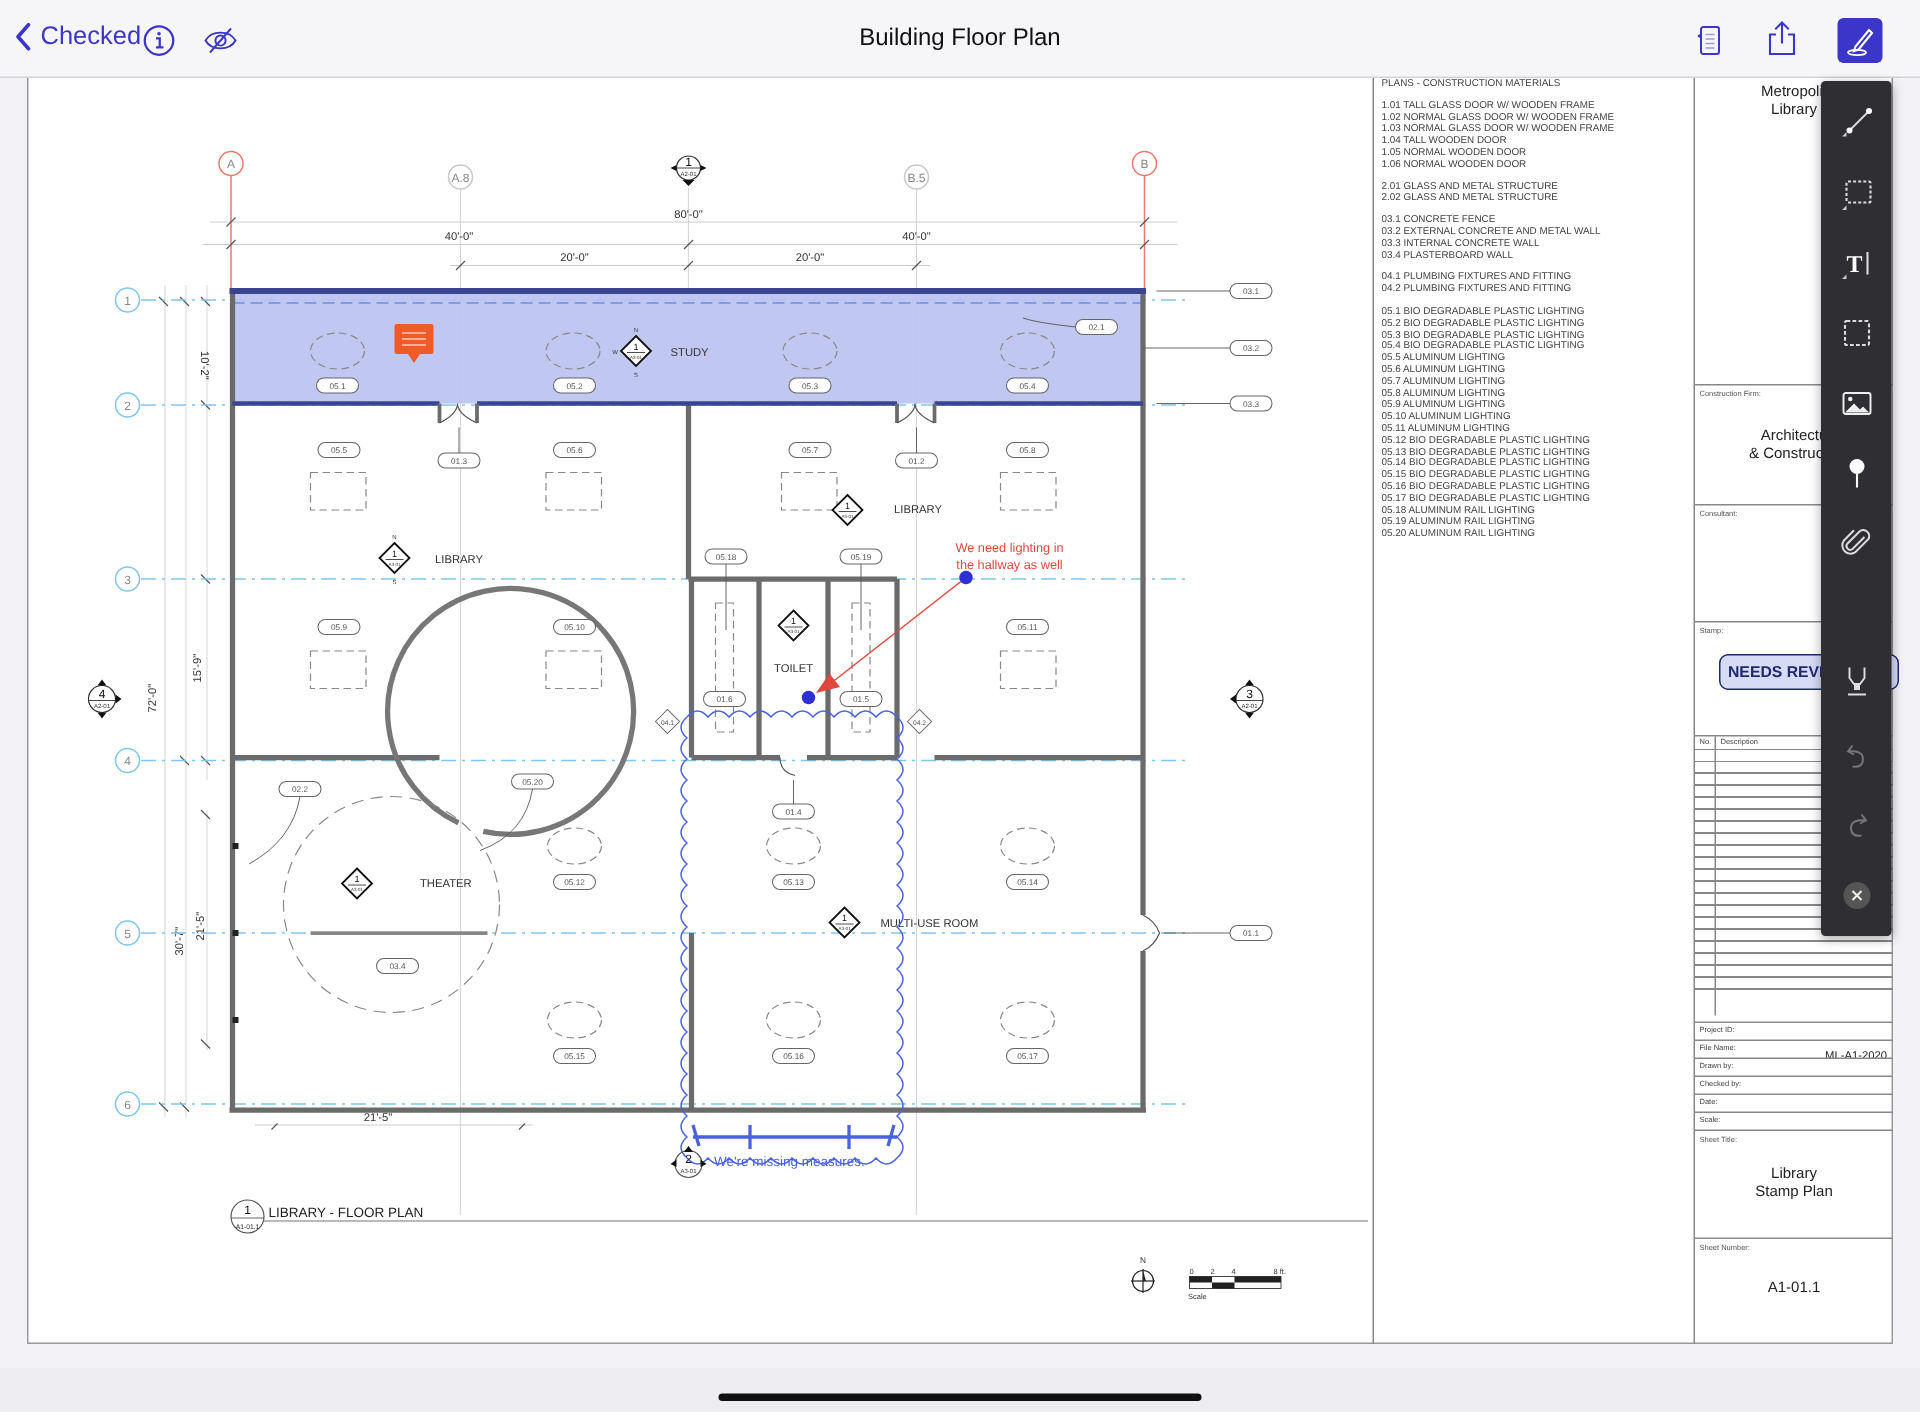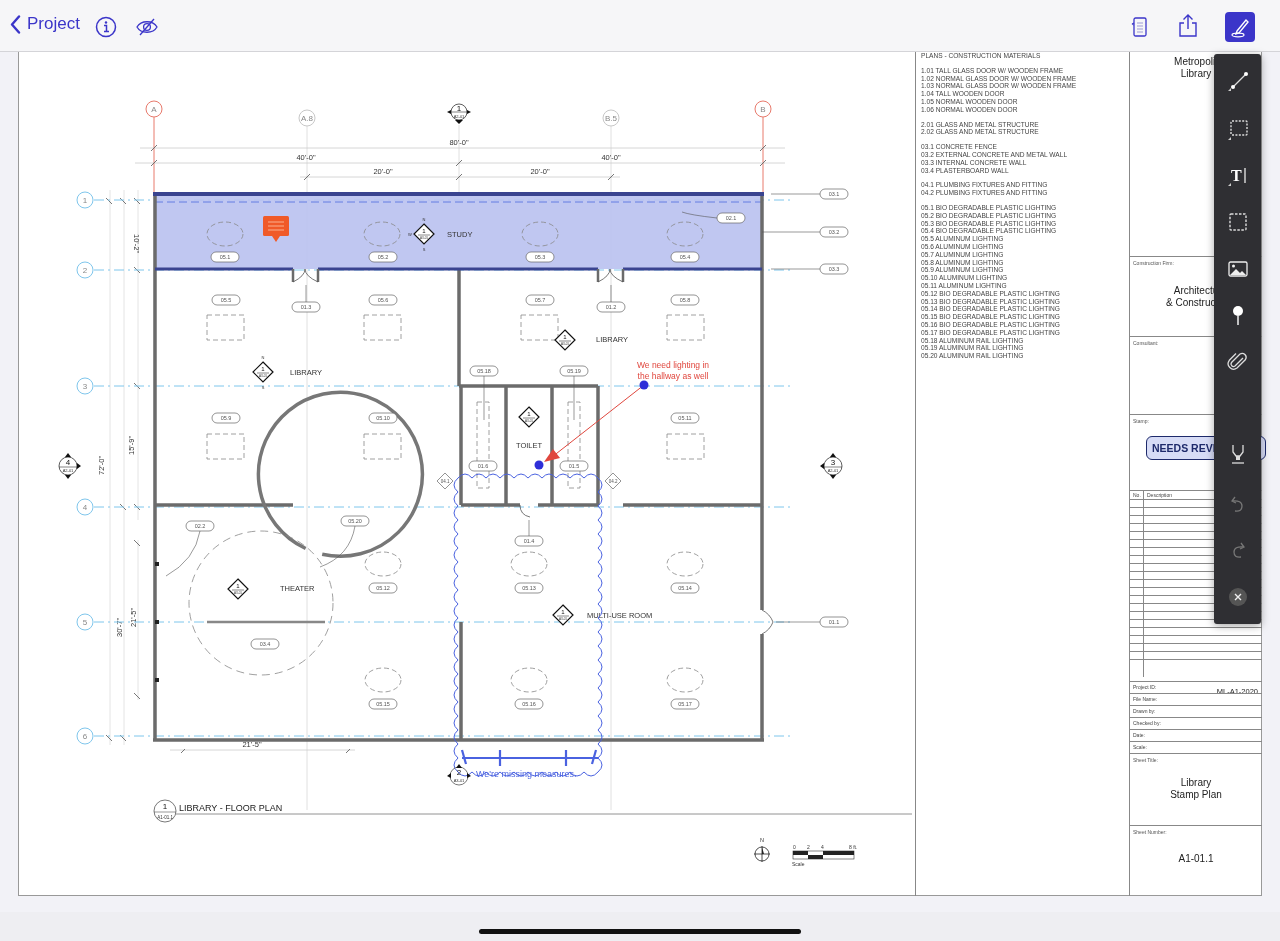--- a/index.html
+++ b/index.html
@@ -17,54 +17,55 @@
 
   .legend-col { position: absolute; left: 915px; top: 52px; width: 215px; height: 844px; border-left: 1px solid #888; border-right: 1px solid #888; font-size: 6.6px; color: #444; line-height: 7.8px; padding: 0 0 0 5px; }
   .legend-col .grp { margin-bottom: 7px; }
   .legend-col .hdr { margin-bottom: 7px; }
 
   .titleblock { position: absolute; left: 1130px; top: 52px; width: 132px; height: 844px; font-size: 5.5px; color: #444; }
   .tb-cell { position: absolute; left: 0; width: 132px; border-top: 1px solid #888; }
   .tb-label { position: absolute; left: 3px; top: 3px; font-size: 5px; color: #555; }
   .tb-big { position: absolute; width: 132px; text-align: center; font-size: 10px; color: #222; line-height: 12px; }
   .tb-row { position: absolute; left: 0; width: 132px; height: 12px; border-top: 1px solid #888; font-size: 5px; padding-left: 3px; line-height: 11px; }
-  .tb-row .val { position: absolute; right: 4px; top: 4px; font-size: 7.5px; color: #222; }
+  .tb-row .val { position: absolute; right: 4px; top: 16px; font-size: 7.5px; color: #222; }
 
   .stamp { position: absolute; left: 16px; top: 384px; width: 120px; height: 24px; border: 1.3px solid #1e2a6b; border-radius: 6px; background: #d7dcf6; color: #1e2a6b; font-weight: bold; font-size: 10.5px; padding: 5px 0 0 5px; overflow: hidden; white-space: nowrap; }
 
   .toolbar { position: absolute; left: 1214px; top: 54px; width: 47px; height: 570px; background: #2f2f33; border-radius: 3px; box-shadow: 0 2px 8px rgba(0,0,0,0.35); }
   .tool { position: absolute; left: 0; width: 47px; height: 36px; display: flex; align-items: center; justify-content: center; cursor: pointer; }
 
   .plan { position: absolute; left: 0; top: 0; }
   .lbl { font-family: "Liberation Sans", sans-serif; }
 </style>
 </head>
 <body>
 
 <div class="topbar">
   <div class="back-btn">
     <svg width="11" height="19" viewBox="0 0 11 19">
         <path d="M9 1.5 L2 9.5 L9 17.5" fill="none" stroke="#3b35c9" stroke-width="2.4" stroke-linecap="round" stroke-linejoin="round"></path>
       </svg>
-    <span>Project</span>
+    <span>Checked</span>
   </div>
   <div class="icon-btn" style="left:95px;top:16px;width:22px;height:22px;">
     <svg width="22" height="22" viewBox="0 0 22 22">
         <circle cx="11" cy="11" r="9.5" fill="none" stroke="#3b35c9" stroke-width="1.5"></circle>
         <circle cx="11" cy="6.5" r="1.2" fill="#3b35c9"></circle>
         <path d="M9 9.5h2.5v6M9 15.5h5" fill="none" stroke="#3b35c9" stroke-width="1.5"></path>
       </svg>
   </div>
   <div class="icon-btn" style="left:135px;top:16px;width:24px;height:22px;">
     <svg width="24" height="22" viewBox="0 0 24 22">
         <path d="M2 11 C6 4 18 4 22 11 C18 18 6 18 2 11 Z" fill="none" stroke="#3b35c9" stroke-width="1.3"></path>
         <circle cx="12" cy="11" r="3.4" fill="none" stroke="#3b35c9" stroke-width="1.3"></circle>
         <path d="M5 19 L19 3" stroke="#3b35c9" stroke-width="1.3"></path>
       </svg>
   </div>
+  <div class="title">Building Floor Plan</div>
   <div class="icon-btn" style="left:1128px;top:15px;width:22px;height:24px;">
     <svg width="20" height="24" viewBox="0 0 20 24">
         <rect x="5" y="3" width="12" height="18" rx="1.5" fill="none" stroke="#3b35c9" stroke-width="1.3"></rect>
         <path d="M3 9 L5 8 M3 9 L5 10" stroke="#3b35c9" stroke-width="1.2" fill="none"></path>
         <path d="M8 8h6M8 11h6M8 14h6M8 17h6" stroke="#9d9ad6" stroke-width="1"></path>
       </svg>
   </div>
   <div class="icon-btn" style="left:1177px;top:13px;width:22px;height:26px;">
     <svg width="22" height="26" viewBox="0 0 22 26">
         <path d="M7 10H3v13h16V10h-4" fill="none" stroke="#3b35c9" stroke-width="1.4"></path>

